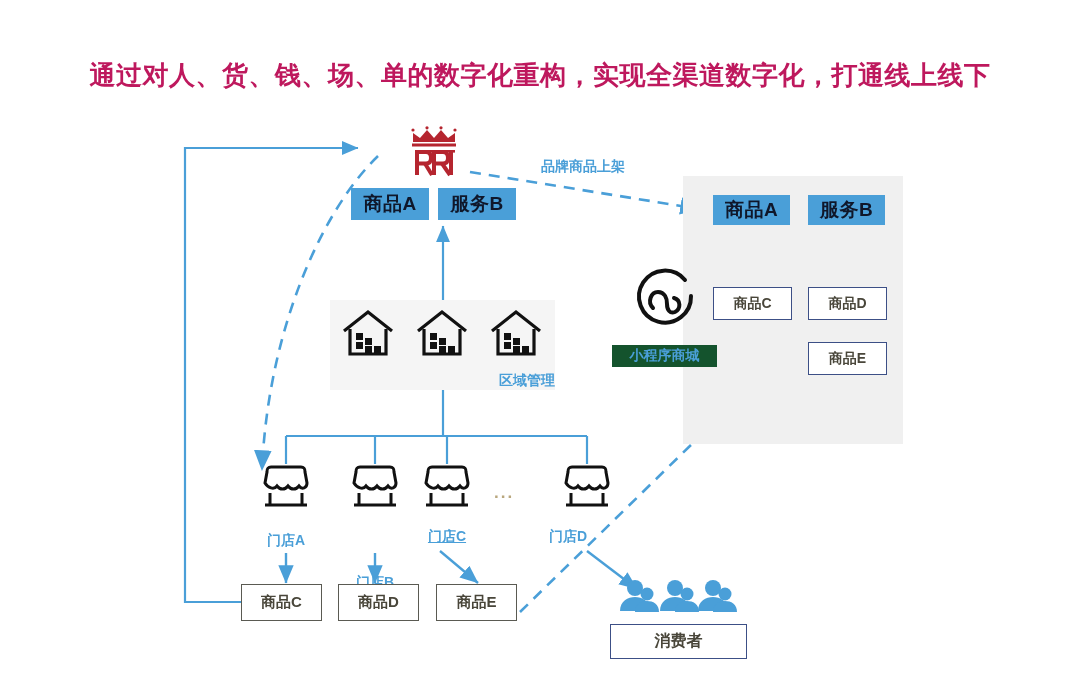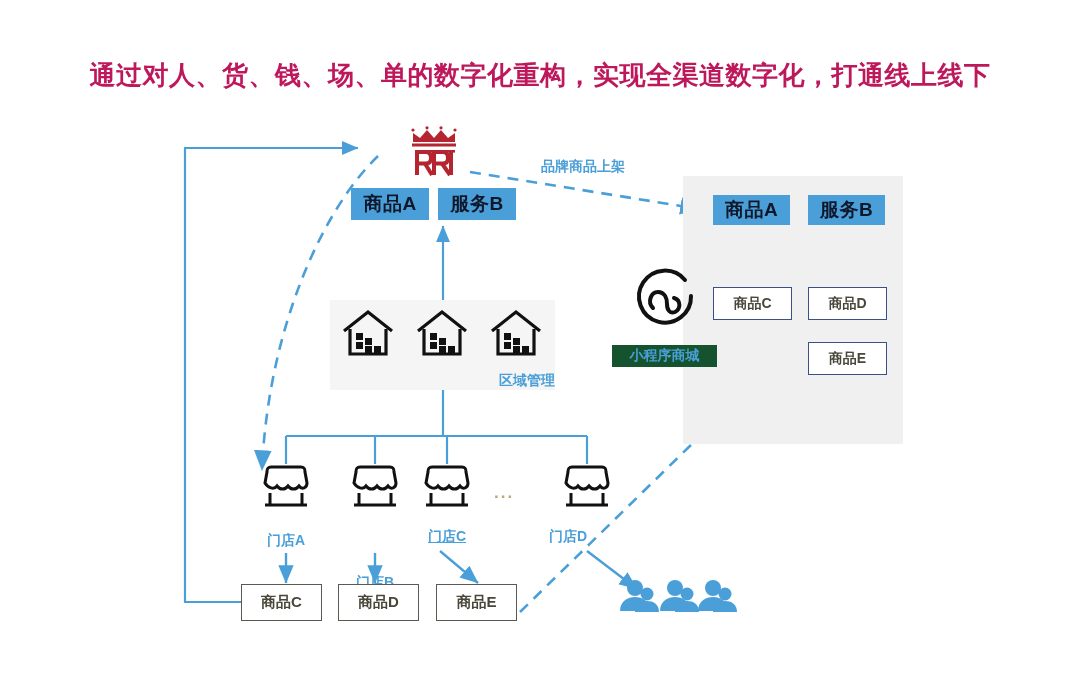--- a/index.html
+++ b/index.html
@@ -279,14 +279,15 @@
       </g>
       <g fill="#4a9fd8" transform="translate(78,0)">
         <circle cx="18" cy="10" r="8"></circle>
         <path d="M3,33 C3,23 11,19 18,19 C25,19 33,23 33,33 Z"></path>
         <circle cx="30" cy="16" r="6.5"></circle>
         <path d="M18,34 C18,26 24,23 30,23 C36,23 42,26 42,34 Z"></path>
       </g>
     </svg>
   </div>
 
+  <div class="node nbox" style="left:610px;top:624px;width:135px;height:33px;font-size:16px;">消费者</div>
 
 </div>
 
 </body></html>

